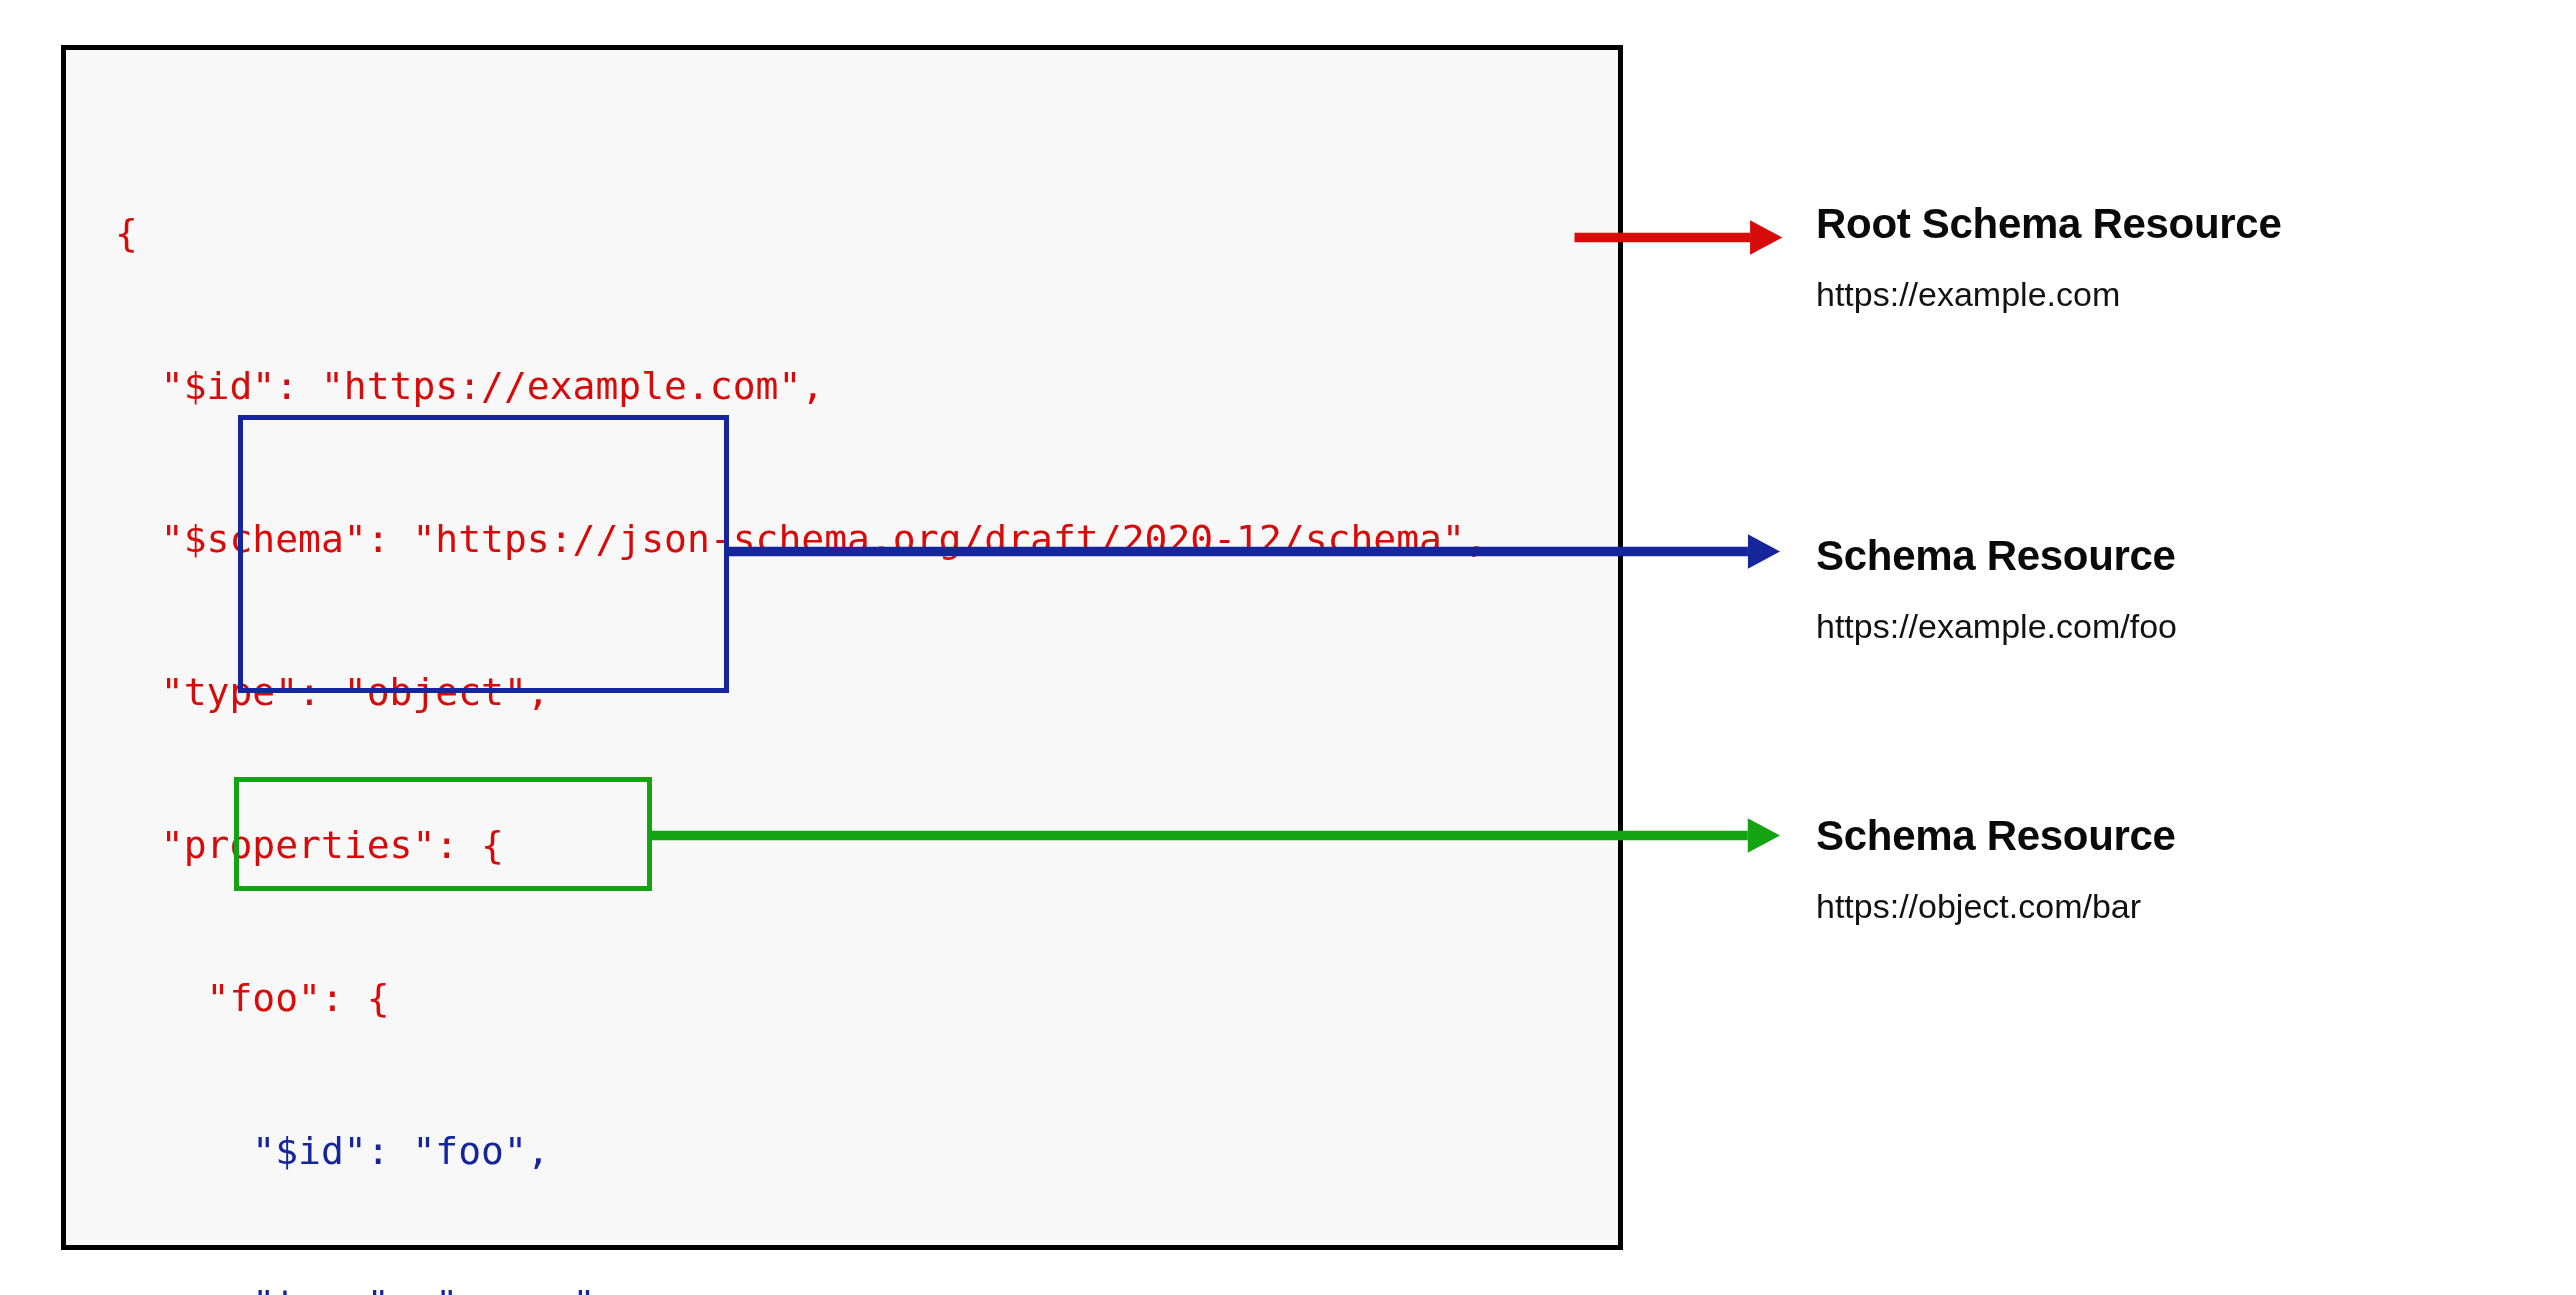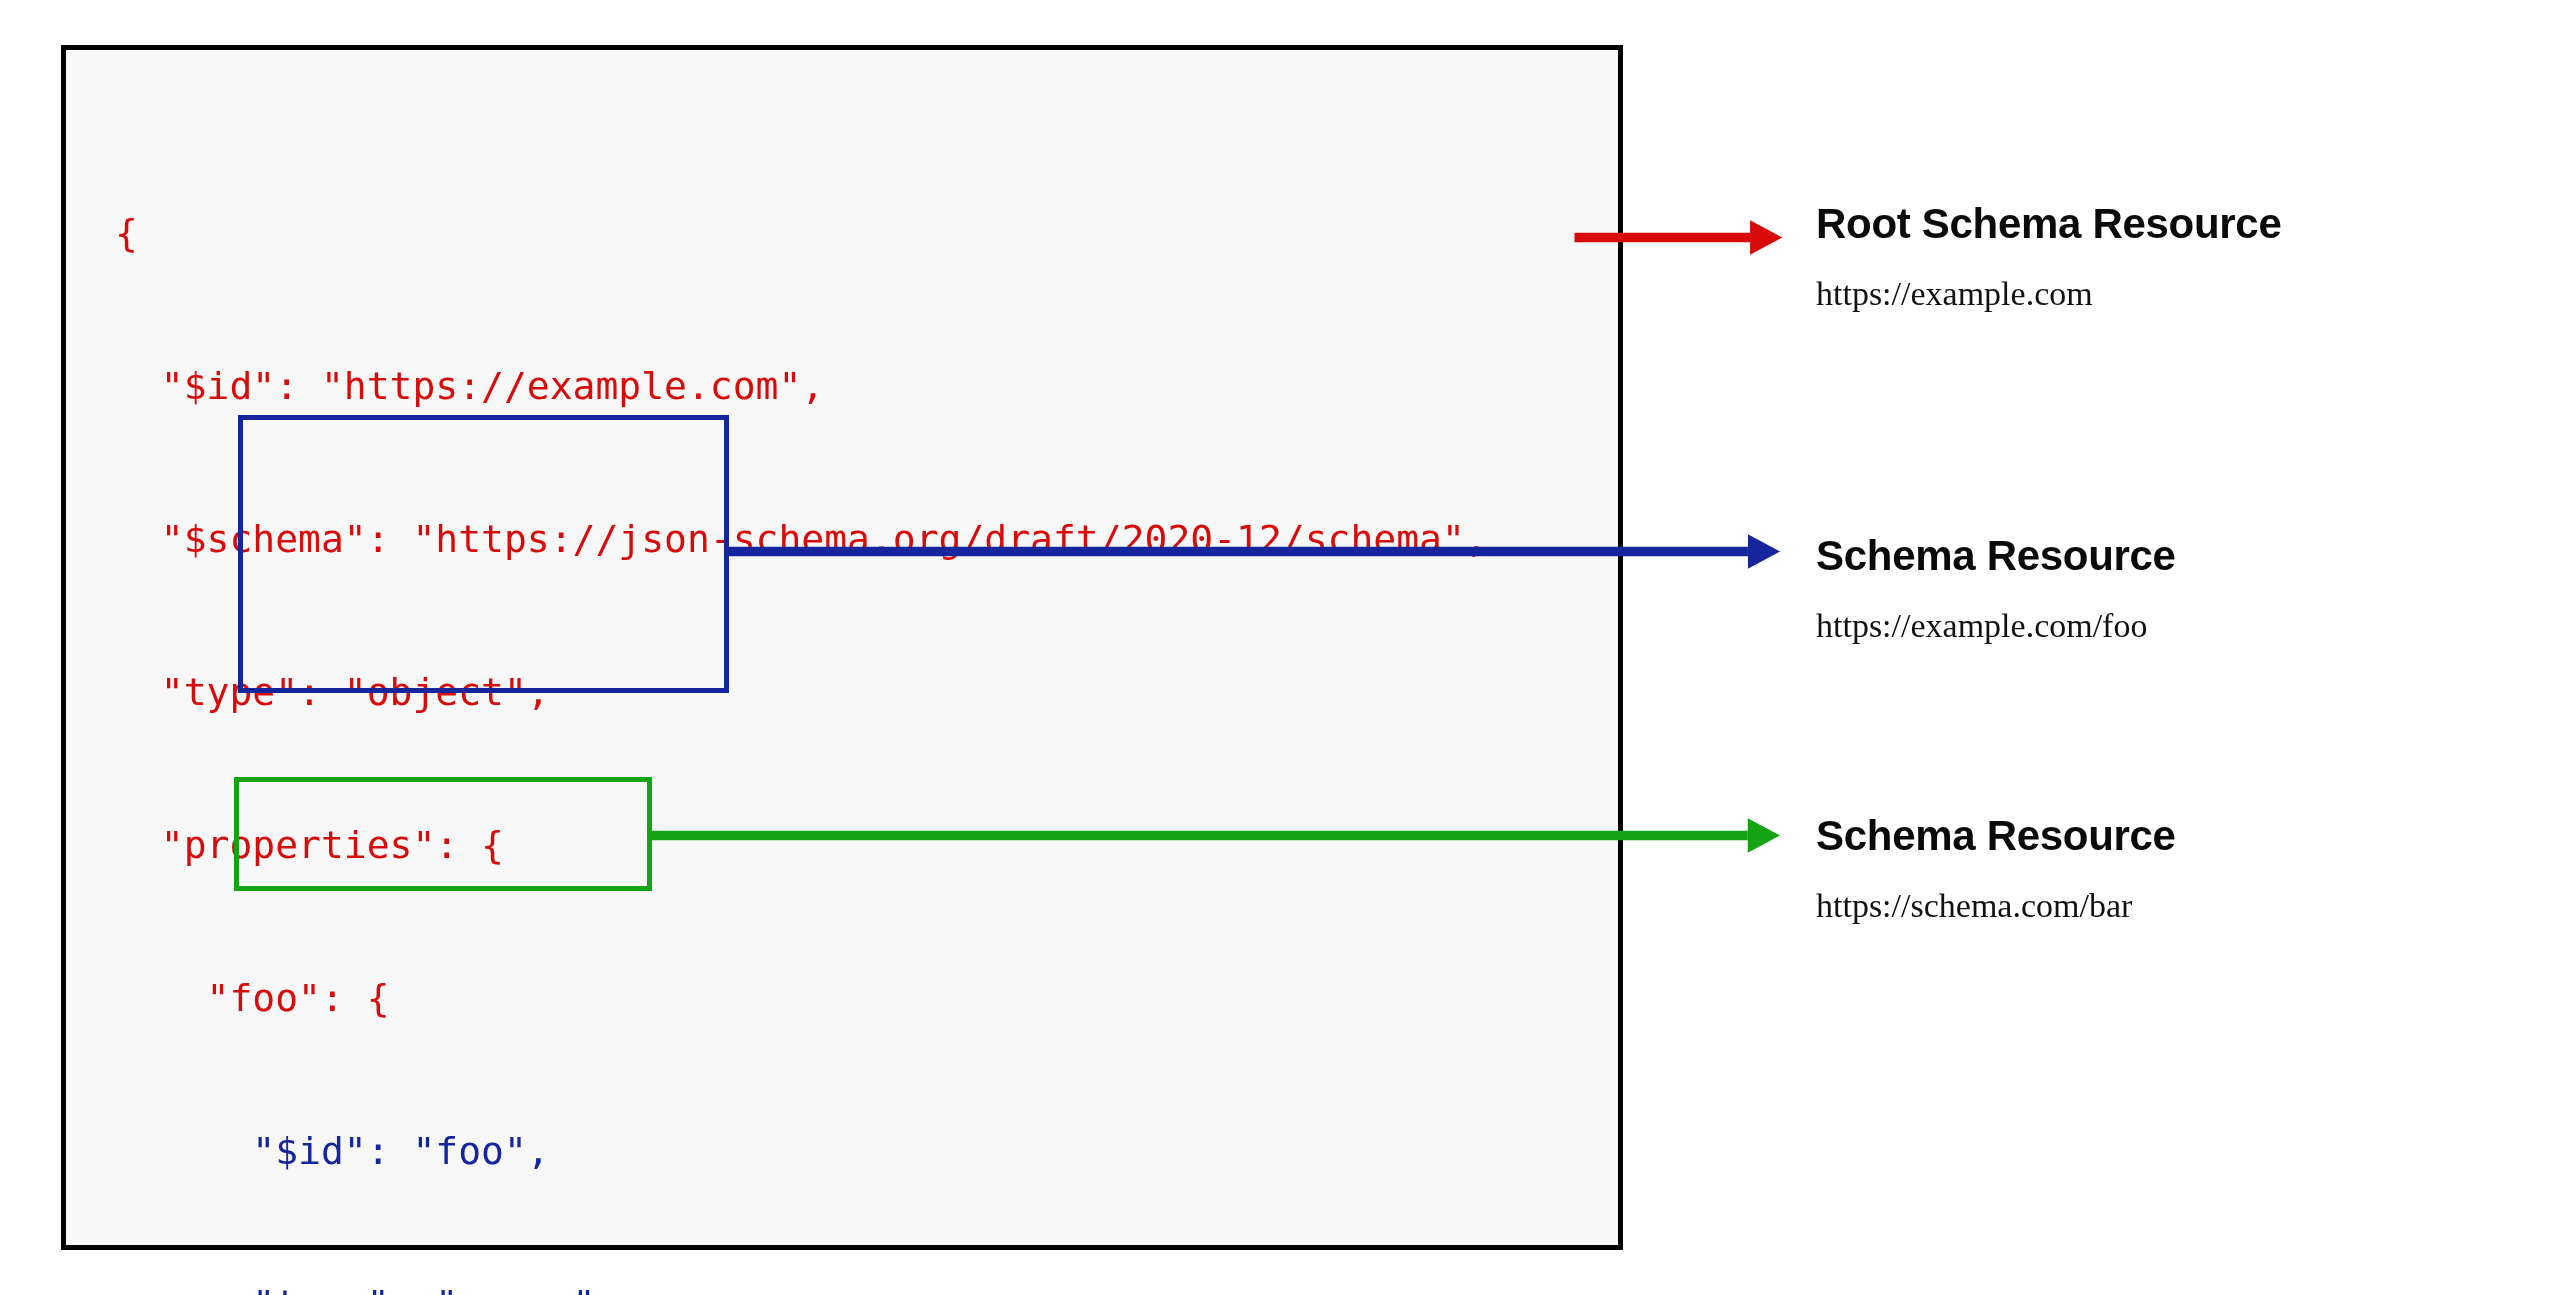--- a/index.html
+++ b/index.html
@@ -71,21 +71,21 @@
   .callout-title {
     font-family: Liberation Sans, sans-serif;
     font-weight: bold;
     font-size: 42px;
     color: #0a0a0a;
     letter-spacing: -0.3px;
     white-space: nowrap;
     line-height: 1;
   }
   .callout-url {
-    font-family: Liberation Serif, serif;
+    font-family: Liberation Sans, sans-serif;
     font-size: 34px;
     color: #121212;
     white-space: nowrap;
     line-height: 1;
     margin-top: 32px;
   }
   #callout-root { left: 1816px; top: 203px; }
   #callout-foo  { left: 1816px; top: 535px; }
   #callout-bar  { left: 1816px; top: 815px; }
 </style>
@@ -143,15 +143,15 @@
   <div class="callout-url">https://example.com</div>
 </div>
 
 <div class="callout" id="callout-foo">
   <div class="callout-title">Schema Resource</div>
   <div class="callout-url">https://example.com/foo</div>
 </div>
 
 <div class="callout" id="callout-bar">
   <div class="callout-title">Schema Resource</div>
-  <div class="callout-url">https://schema.com/bar</div>
+  <div class="callout-url">https://object.com/bar</div>
 </div>
 
 
 </body></html>

